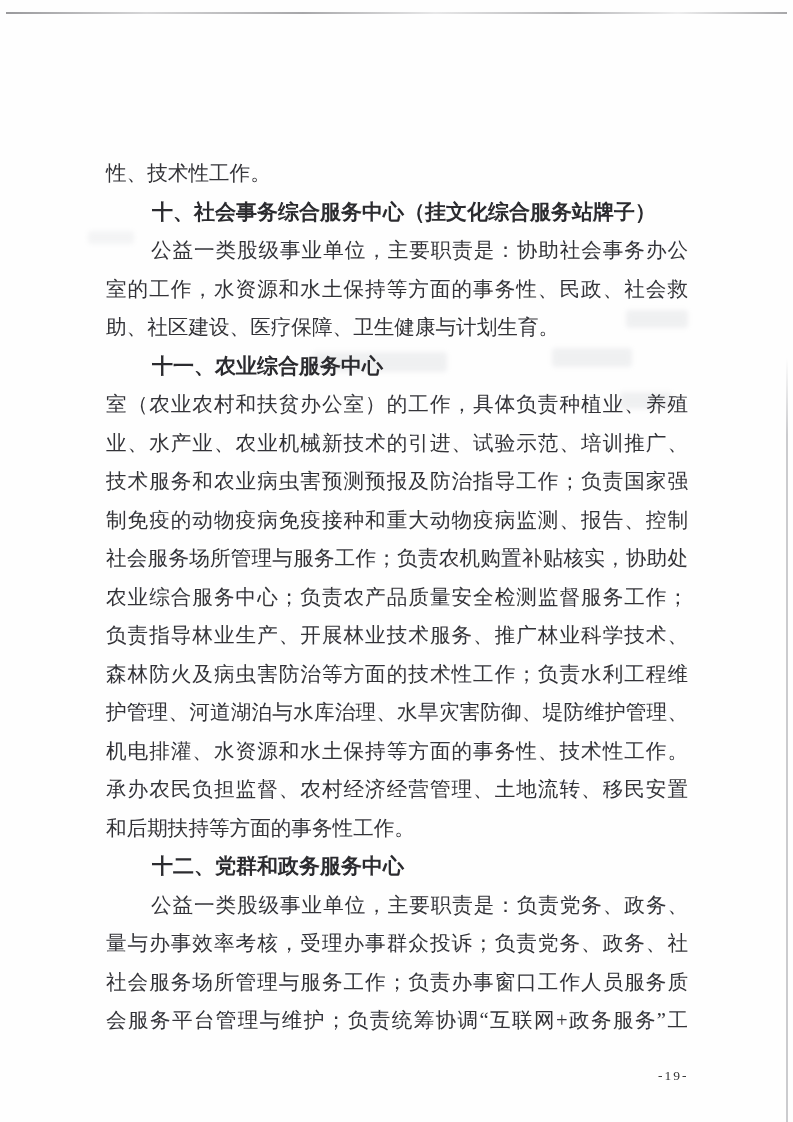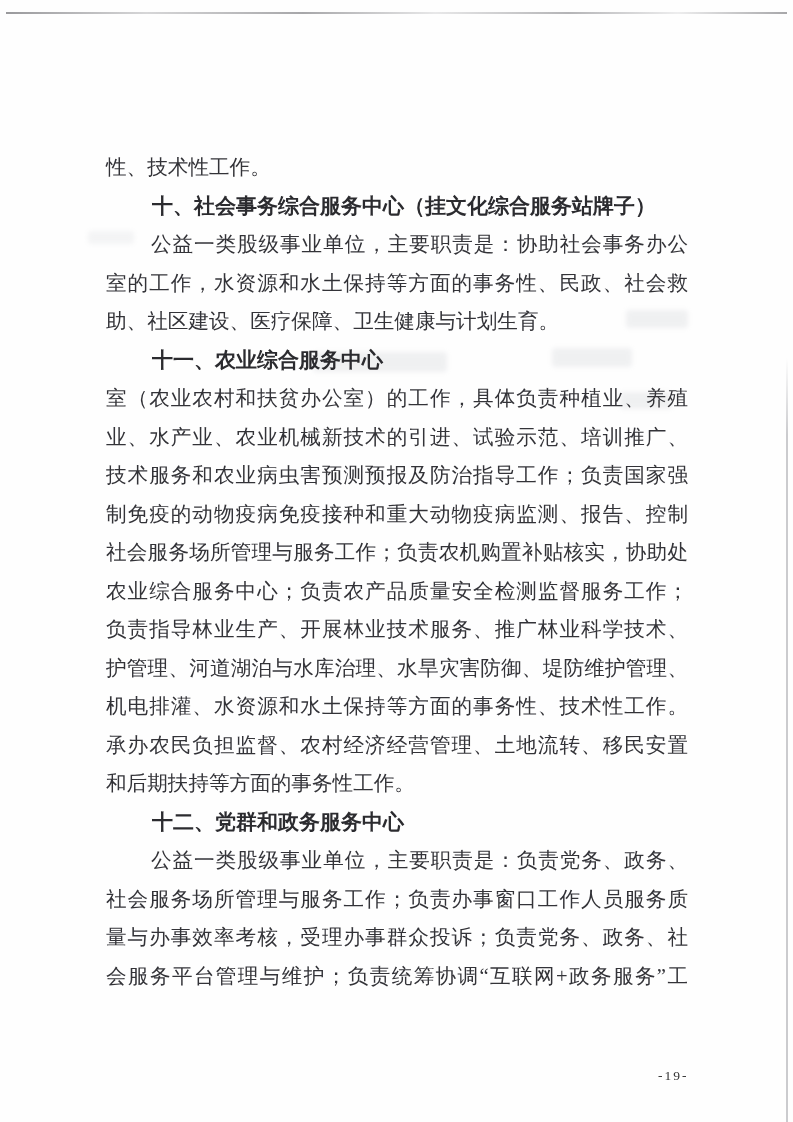--- a/index.html
+++ b/index.html
@@ -39,21 +39,21 @@
     border-radius: 3px;
   }
   .g1 { left: 626px; top: 310px; width: 62px;  height: 18px; }
   .g2 { left: 552px; top: 348px; width: 80px;  height: 19px; }
   .g3 { left: 313px; top: 352px; width: 134px; height: 20px; }
   .g4 { left: 620px; top: 392px; width: 52px;  height: 17px; }
   .g5 { left: 88px;  top: 231px; width: 46px;  height: 13px; opacity: .10; }
   
   .textblock {
     position: absolute;
-    left: 106px; top: 148px;
+    left: 106px; top: 154px;
     width: 582px;
   }
   .ln {
     height: 38.5px;
     line-height: 38.5px;
     font-size: 20.6px;
     color: #333338;
     text-align: left;
   }
   .just {
@@ -104,28 +104,29 @@
     <div class="ln">助、社区建设、医疗保障、卫生健康与计划生育。</div>
 
     <div class="ln head">十一、农业综合服务中心</div>
     <div class="ln just">室（农业农村和扶贫办公室）的工作，具体负责种植业、养殖</div>
     <div class="ln just">业、水产业、农业机械新技术的引进、试验示范、培训推广、</div>
     <div class="ln just">技术服务和农业病虫害预测预报及防治指导工作；负责国家强</div>
     <div class="ln just">制免疫的动物疫病免疫接种和重大动物疫病监测、报告、控制</div>
     <div class="ln just">社会服务场所管理与服务工作；负责农机购置补贴核实，协助处</div>
     <div class="ln just">农业综合服务中心；负责农产品质量安全检测监督服务工作；</div>
     <div class="ln just">负责指导林业生产、开展林业技术服务、推广林业科学技术、</div>
+    <div class="ln just">森林防火及病虫害防治等方面的技术性工作；负责水利工程维</div>
     <div class="ln just">护管理、河道湖泊与水库治理、水旱灾害防御、堤防维护管理、</div>
     <div class="ln just">机电排灌、水资源和水土保持等方面的事务性、技术性工作。</div>
     <div class="ln just">承办农民负担监督、农村经济经营管理、土地流转、移民安置</div>
     <div class="ln">和后期扶持等方面的事务性工作。</div>
 
     <div class="ln head">十二、党群和政务服务中心</div>
     <div class="ln first just">公益一类股级事业单位，主要职责是：负责党务、政务、</div>
+    <div class="ln just">量与办事效率考核，受理办事群众投诉；负责党务、政务、社</div>
     <div class="ln just">社会服务场所管理与服务工作；负责办事窗口工作人员服务质</div>
-    <div class="ln just">量与办事效率考核，受理办事群众投诉；负责党务、政务、社</div>
     <div class="ln just">会服务平台管理与维护；负责统筹协调“互联网+政务服务”工</div>
 
   </div>
 
   <div class="pagenum">-19-</div>
 
 </div>
 
 </body></html>

